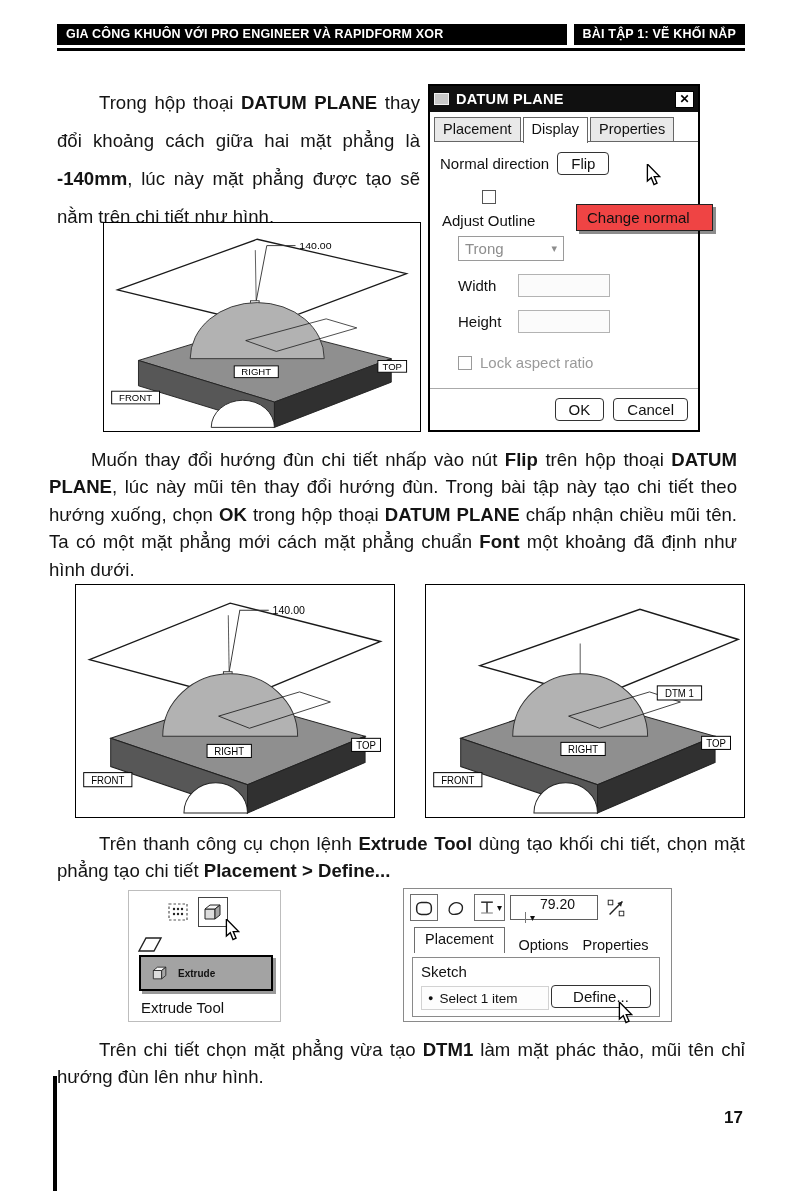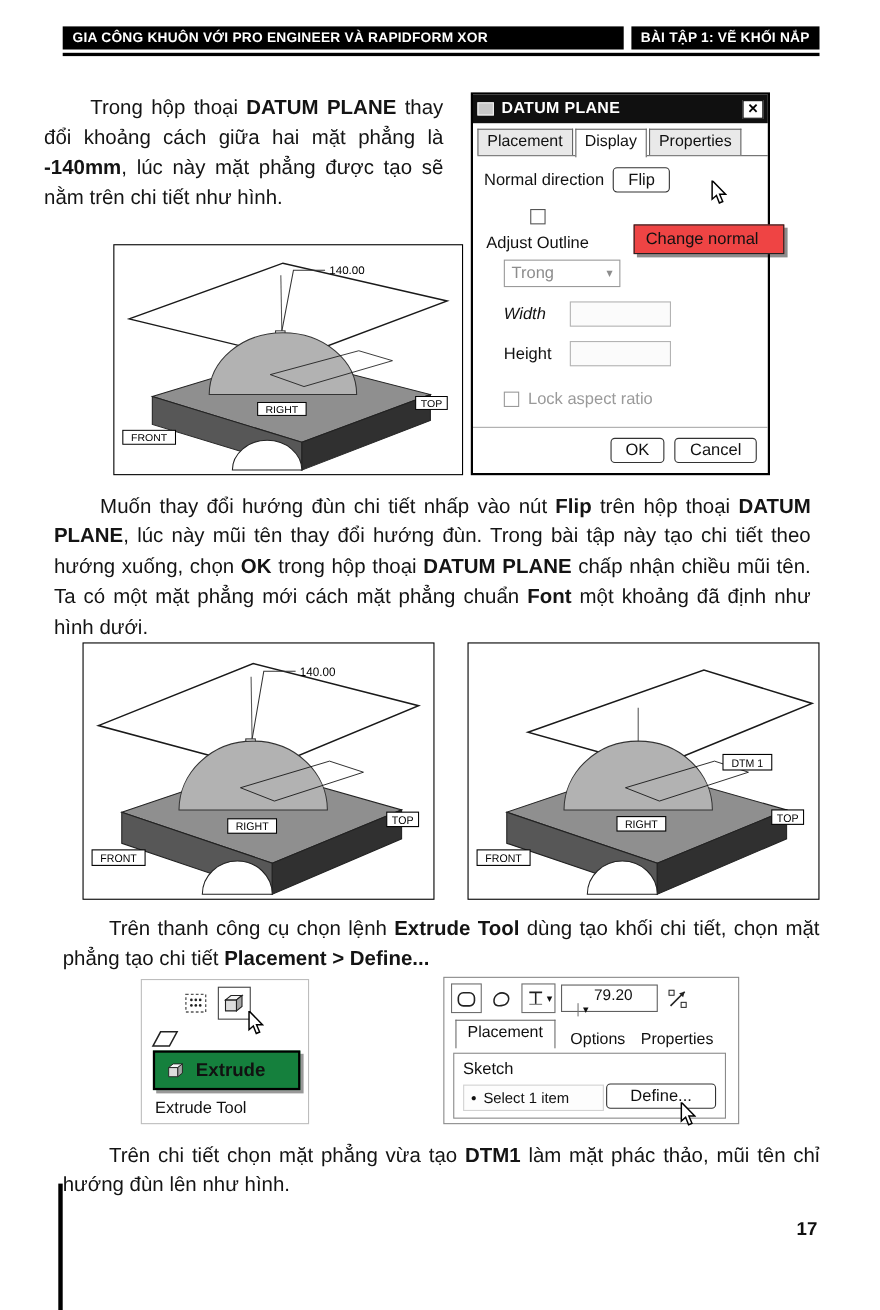--- a/index.html
+++ b/index.html
@@ -10,21 +10,21 @@
   
   .hdr { position:absolute; top:24px; left:57px; width:688px; display:flex; gap:7px;align-items:center; }
   .hdr-bar { background:#000; color:#fff; font-size:12.5px; font-weight:bold;
              padding:3px 9px 4px; white-space:nowrap; letter-spacing:.2px; }
   .hdr-left { flex:1; }
   .hdr-rule { position:absolute; top:48px; left:57px; width:688px; height:3px; background:#000; }
 
   
   .para { position:absolute; font-size:18.6px; line-height:27.4px; text-align:justify;
           text-indent:42px; color:#141414; }
-  #p1 { left:40px; top:84px; width:363px; line-height:27px; }
+  #p1 { left:57px; top:84px; width:363px; line-height:38px; }
   #p2 { left:49px; top:446px; width:688px; }
   #p3 { left:57px; top:830px; width:688px; }
   #p4 { left:57px; top:1036px; width:688px; }
   b { font-weight:bold; }
 
   
   .dialog { position:absolute; left:428px; top:84px; width:272px; height:348px;
             background:#fff; border:2.5px solid #000; font-size:15px; }
   .dlg-title { position:absolute; top:0; left:0; right:0; height:26px; background:#101010;
                color:#fff; display:flex; align-items:center; gap:7px; padding:0 4px; }
@@ -44,21 +44,21 @@
   .adjust-row { top:104px; left:12px;flex-direction:column; }
   .chk { width:14px; height:14px; border:1.6px solid #555; background:#fff; display:inline-block; }
   .change-normal { position:absolute; top:118px; left:146px; right:-15px; background:#ef4444;
                    border:1.7px solid #222; padding:4px 10px; box-shadow:3px 3px 0 rgba(0,0,0,.45);
                    font-size:15px; white-space:nowrap; }
   .size-combo { position:absolute; top:150px; left:28px; width:106px; height:25px;
                 border:1.7px solid #9a9a9a; color:#8d8d8d; display:flex; align-items:center;
                 padding:0 6px; gap:6px; }
   .size-combo .dd { margin-left:auto; font-size:11px; }
   .field-row { left:28px; }
-  .fr-width { top:188px;font-style:italic; }
+  .fr-width { top:188px; }
   .fr-height { top:224px; }
   .flabel { width:52px; font-size:15px; }
   .input { width:92px; height:23px; border:1.6px solid #b3b3b3; background:#fbfbfb; display:inline-block; }
   .lock-row { top:268px; left:28px; color:#9a9a9a; }
   .chk.gray { border-color:#9a9a9a; }
   .dlg-footer { position:absolute; left:0; right:0; bottom:0; height:42px; border-top:1.5px solid #aaa;
                 display:flex; align-items:center; justify-content:flex-end; gap:9px; padding-right:10px; }
 
   
   .fig { position:absolute; border:1.6px solid #000; background:#fff; }
@@ -69,23 +69,23 @@
   .fig text { font-family:"Liberation Sans", sans-serif; }
 
   
   .popup { position:absolute; left:128px; top:890px; width:153px; height:132px;
            border:1px solid #bdbdbd; background:#fff; }
   .tb-row { position:absolute; top:6px; left:34px; display:flex; gap:5px; }
   .tb-btn { width:30px; height:30px; display:flex; align-items:center; justify-content:center;
             background:#fff; }
   .tb-btn.pressed { border:1.6px solid #444; }
   .plane-ico { position:absolute; left:8px; top:44px; }
-  .menu-box { position:absolute; left:10px; top:64px; right:7px; height:36px; background:#15803d;
+  .menu-box { position:absolute; left:10px; top:64px; right:7px; height:36px; background:#a3a3a3;
               border:2px solid #000; box-shadow:3px 3px 0 rgba(0,0,0,.4);
-              display:flex; align-items:center; gap:8px; padding:0 9px; font-size:17px; }
+              display:flex; align-items:center; gap:8px; padding:0 9px; font-size:10px; }
   .tip-label { position:absolute; left:12px; top:108px; font-size:15px; }
 
   
   .dash { position:absolute; left:403px; top:888px; width:269px; height:134px;
           border:1.6px solid #8a8a8a; background:#fff; }
   .dash-icons { position:absolute; top:5px; left:6px; display:flex; align-items:center; gap:5px; }
   .d-btn { height:27px; display:flex; align-items:center; justify-content:center; padding:0 2px; }
   .d-btn.boxed { border:1.6px solid #6e6e6e; }
   .combo { height:25px; border:1.6px solid #5f5f5f; display:flex; align-items:center;
            font-size:14px; padding-left:7px;flex-direction:column; }

